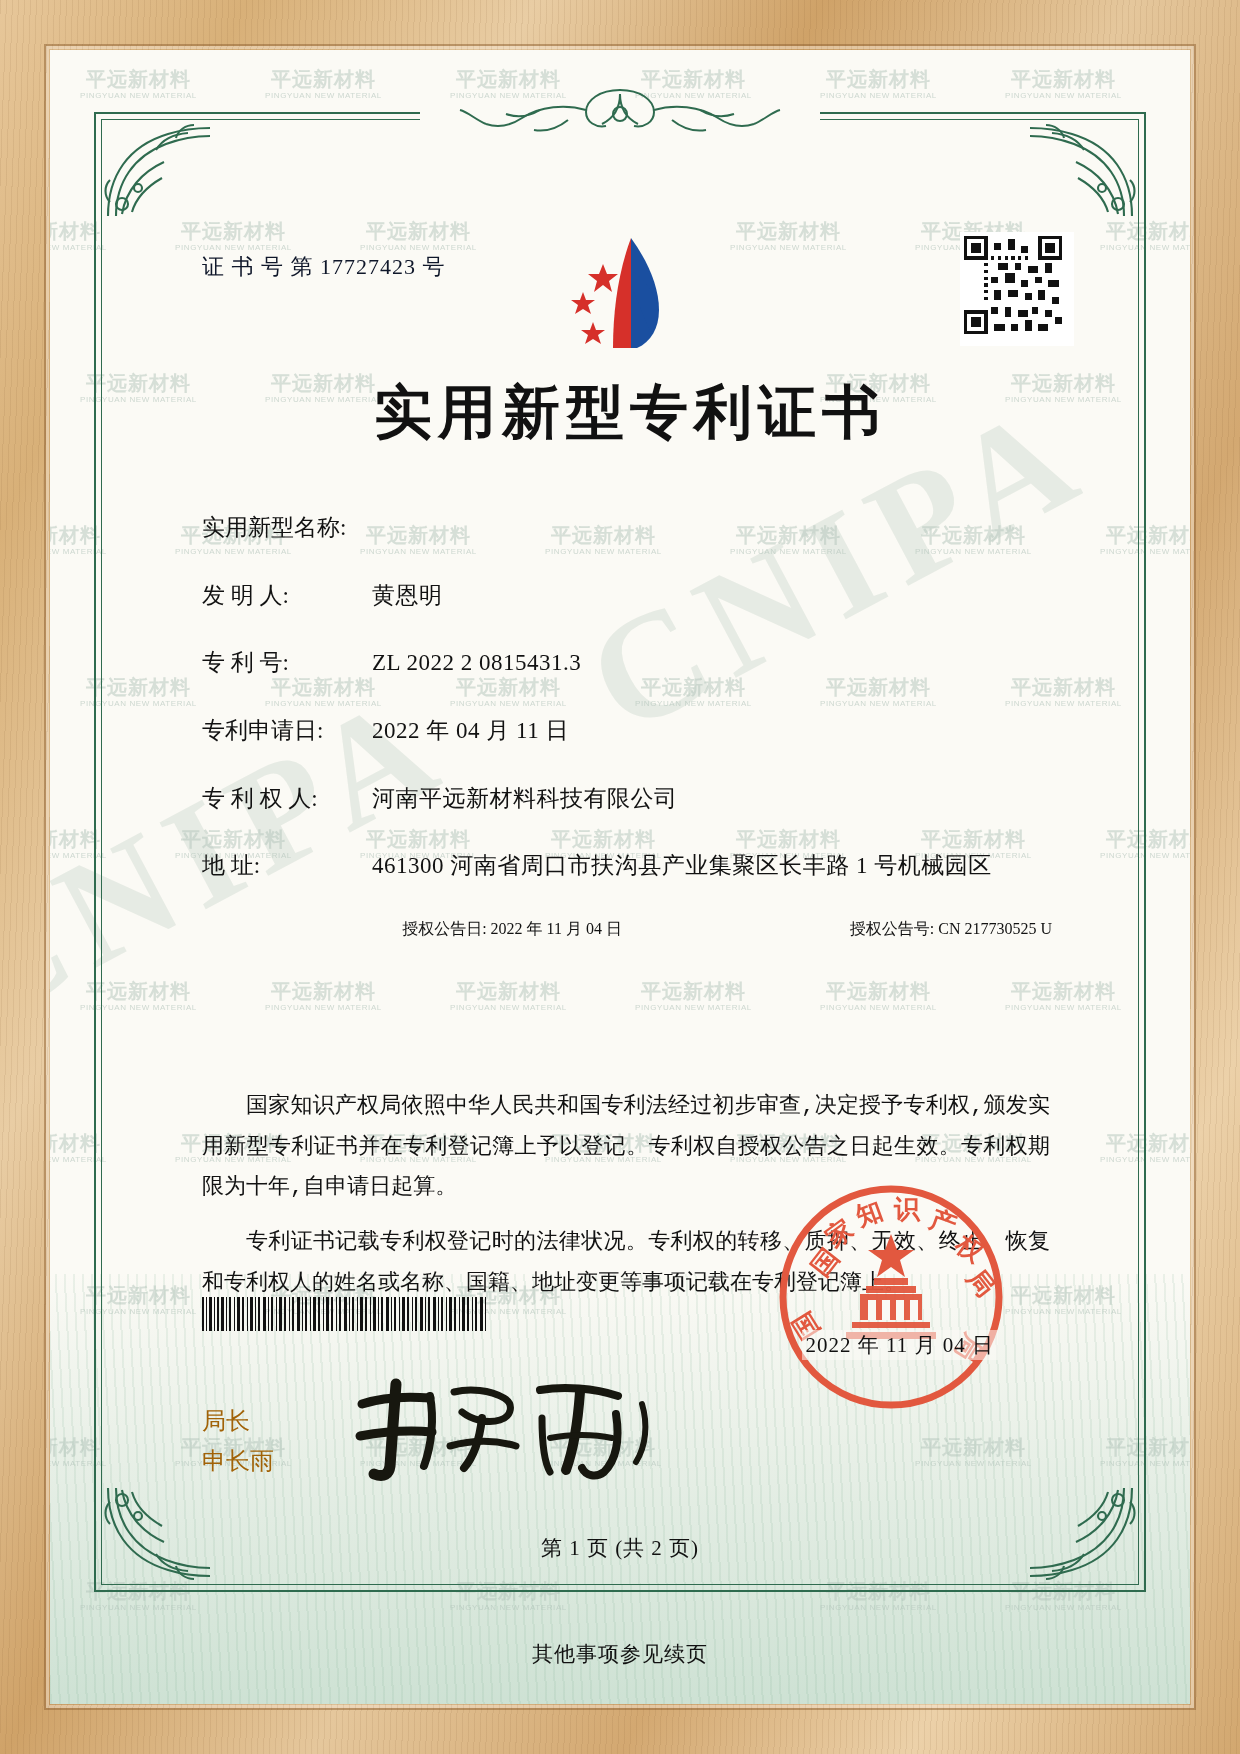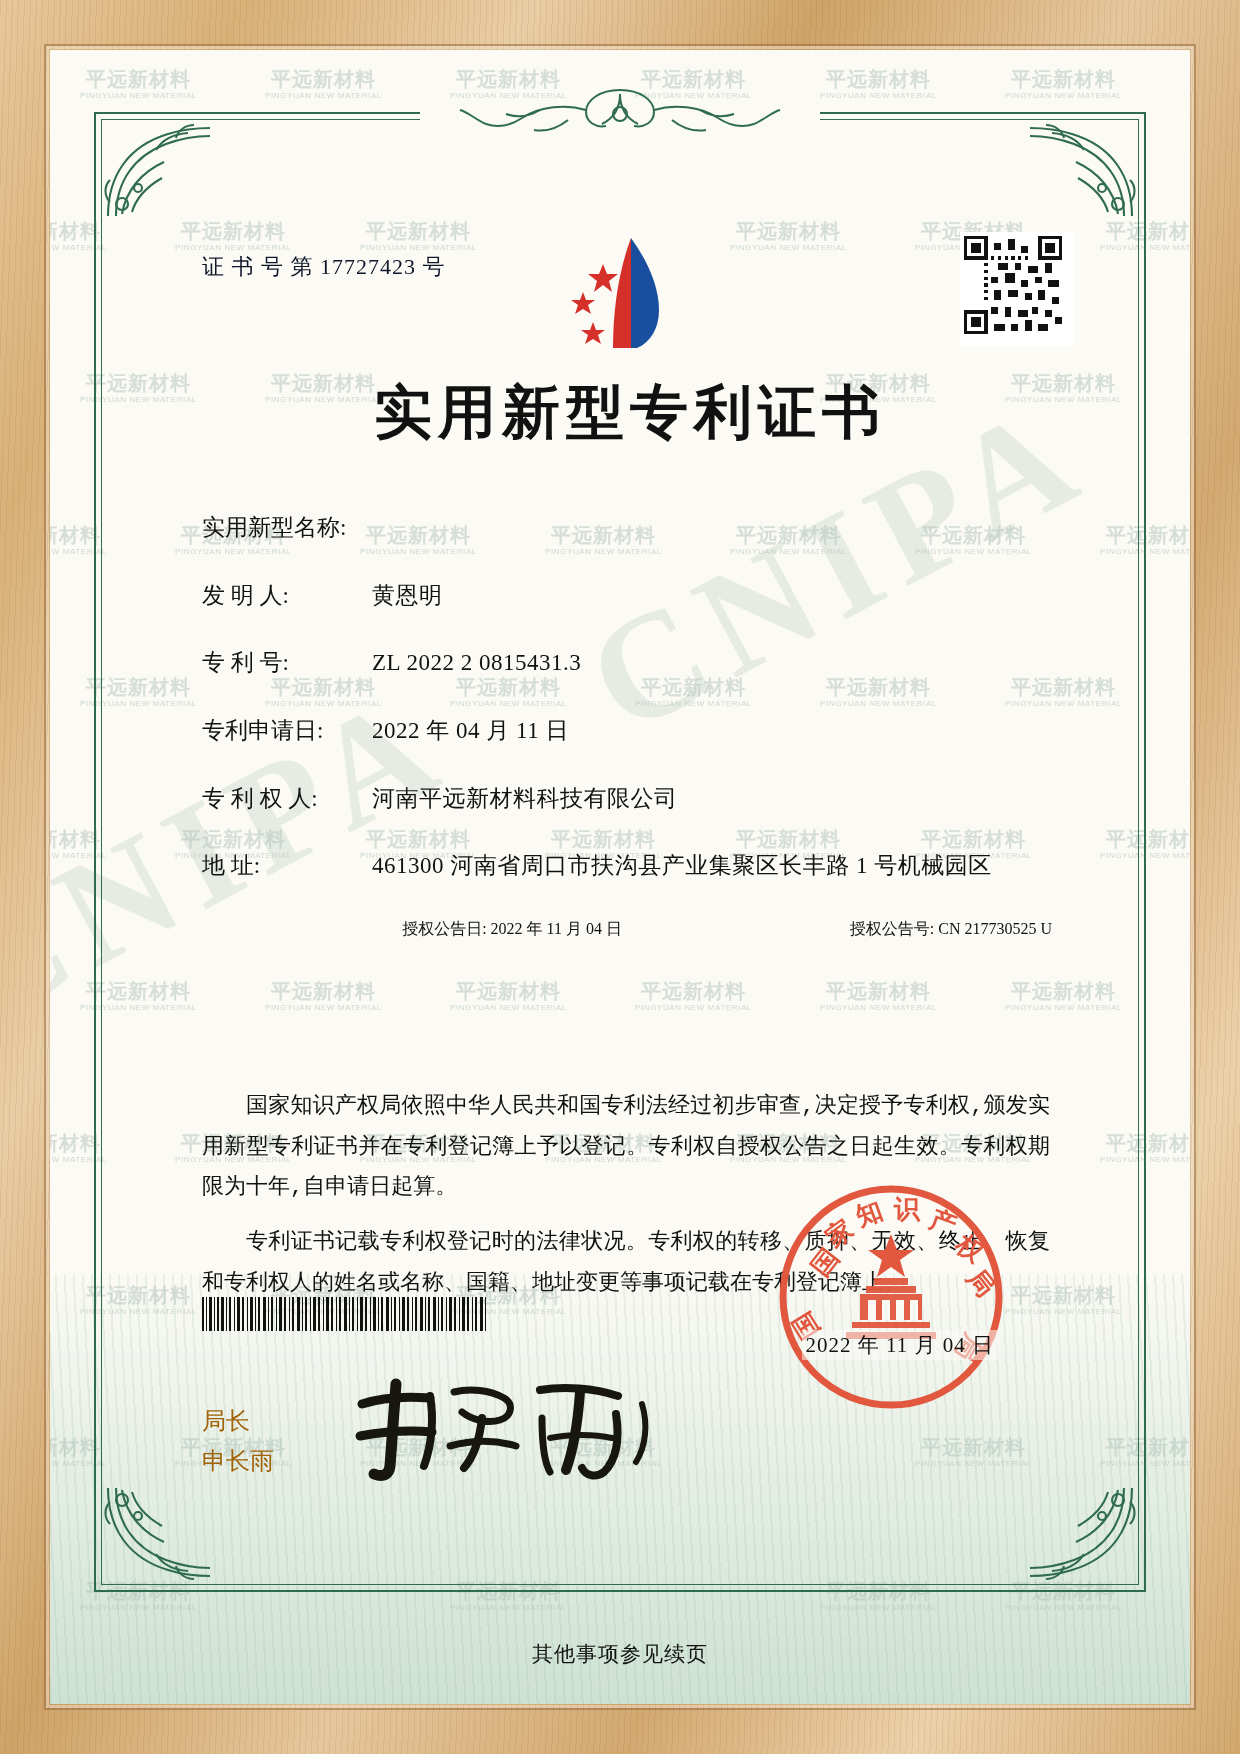--- a/index.html
+++ b/index.html
@@ -880,16 +880,17 @@
         <text transform="translate(118,36) rotate(0)">识</text>
         <text transform="translate(152,44) rotate(20)">产</text>
         <text transform="translate(178,66) rotate(36)">权</text>
         <text transform="translate(190,96) rotate(52)">局</text>
         <text transform="translate(44,150) rotate(-122)">国</text>
         <text transform="translate(192,150) rotate(122)">局</text>
       </g>
     </svg>
     <div class="seal-date">2022 年 11 月 04 日</div>
 
+    <div class="page-num">第 1 页 (共 2 页)</div>
   </div>
 
   <div class="footnote">其他事项参见续页</div>
 </div>
 
 </body></html>

